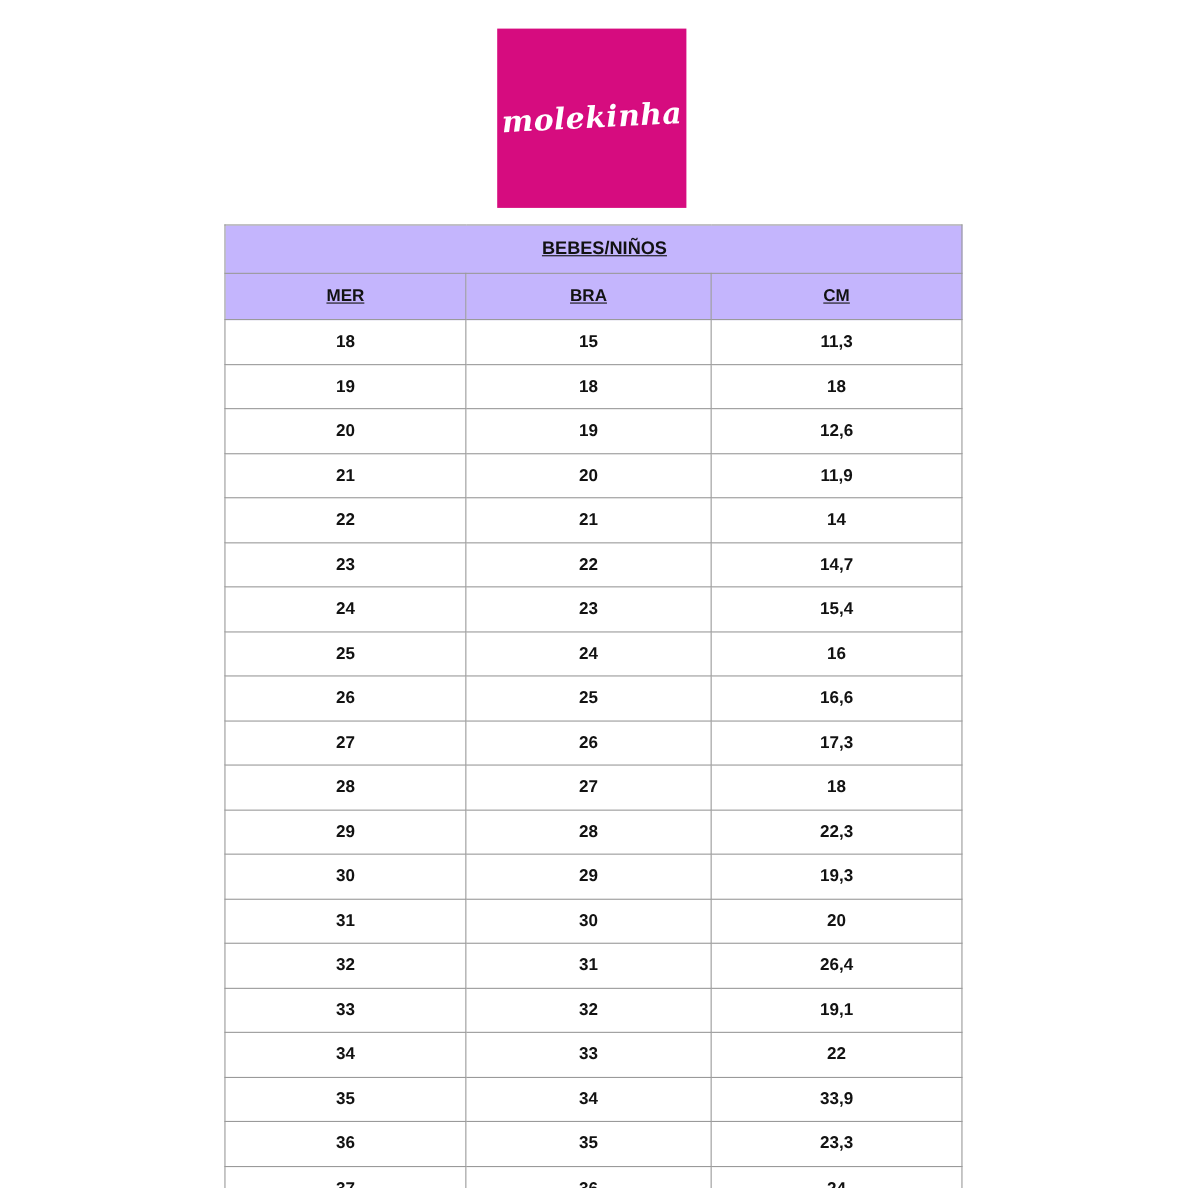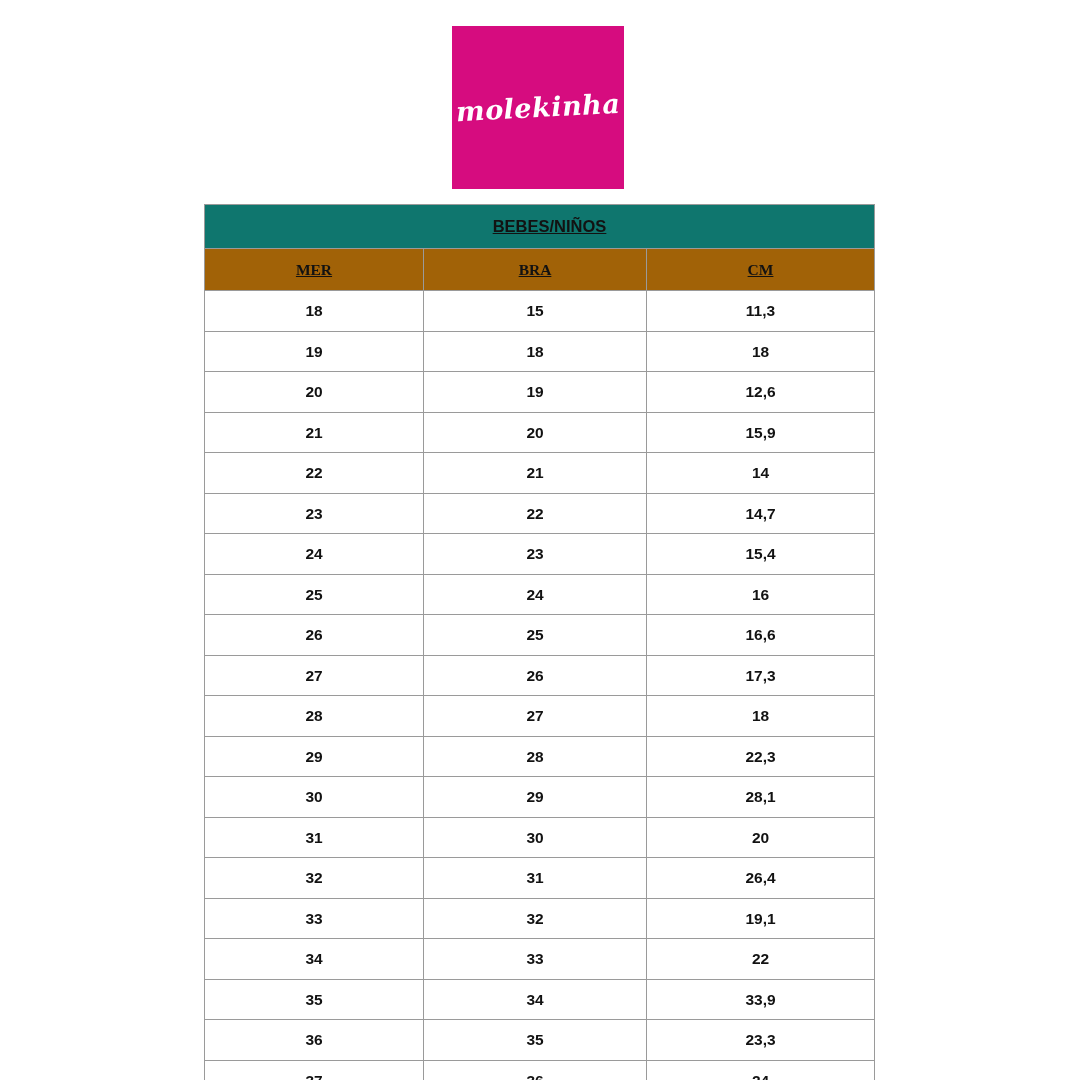--- a/index.html
+++ b/index.html
@@ -65,35 +65,34 @@
     border: 1px solid #9a9a9a;
     text-align: center;
     color: #121212;
     font-weight: bold;
     font-size: 15.5px;
     height: 39.5px;
     padding: 0;
     line-height: 39.5px;
   }
   table.size-table tr.title-row th {
-    background: #0f766e;
+    background: #c4b5fd;
     font-size: 16.5px;
     height: 43px;
     line-height: 43px;
     padding-left: 20px;
   }
   table.size-table tr.title-row th span {
     text-decoration: underline;
   }
   table.size-table tr.head-row th {
-    background: #a16207;
+    background: #c4b5fd;
     font-size: 15.5px;
     height: 41px;
     line-height: 41px;
-    font-family: Liberation Serif, serif;
   }
   table.size-table tr.head-row th span {
     text-decoration: underline;
   }
   .col-1 { width: 219px; }
   .col-2 { width: 223px; }
   .col-3 { width: 228px; }
 </style>
 </head>
 <body>
@@ -131,21 +130,21 @@
             <td>18</td>
           </tr>
           <tr>
             <td>20</td>
             <td>19</td>
             <td>12,6</td>
           </tr>
           <tr>
             <td>21</td>
             <td>20</td>
-            <td>15,9</td>
+            <td>11,9</td>
           </tr>
           <tr>
             <td>22</td>
             <td>21</td>
             <td>14</td>
           </tr>
           <tr>
             <td>23</td>
             <td>22</td>
             <td>14,7</td>
@@ -176,21 +175,21 @@
             <td>18</td>
           </tr>
           <tr>
             <td>29</td>
             <td>28</td>
             <td>22,3</td>
           </tr>
           <tr>
             <td>30</td>
             <td>29</td>
-            <td>28,1</td>
+            <td>19,3</td>
           </tr>
           <tr>
             <td>31</td>
             <td>30</td>
             <td>20</td>
           </tr>
           <tr>
             <td>32</td>
             <td>31</td>
             <td>26,4</td>

